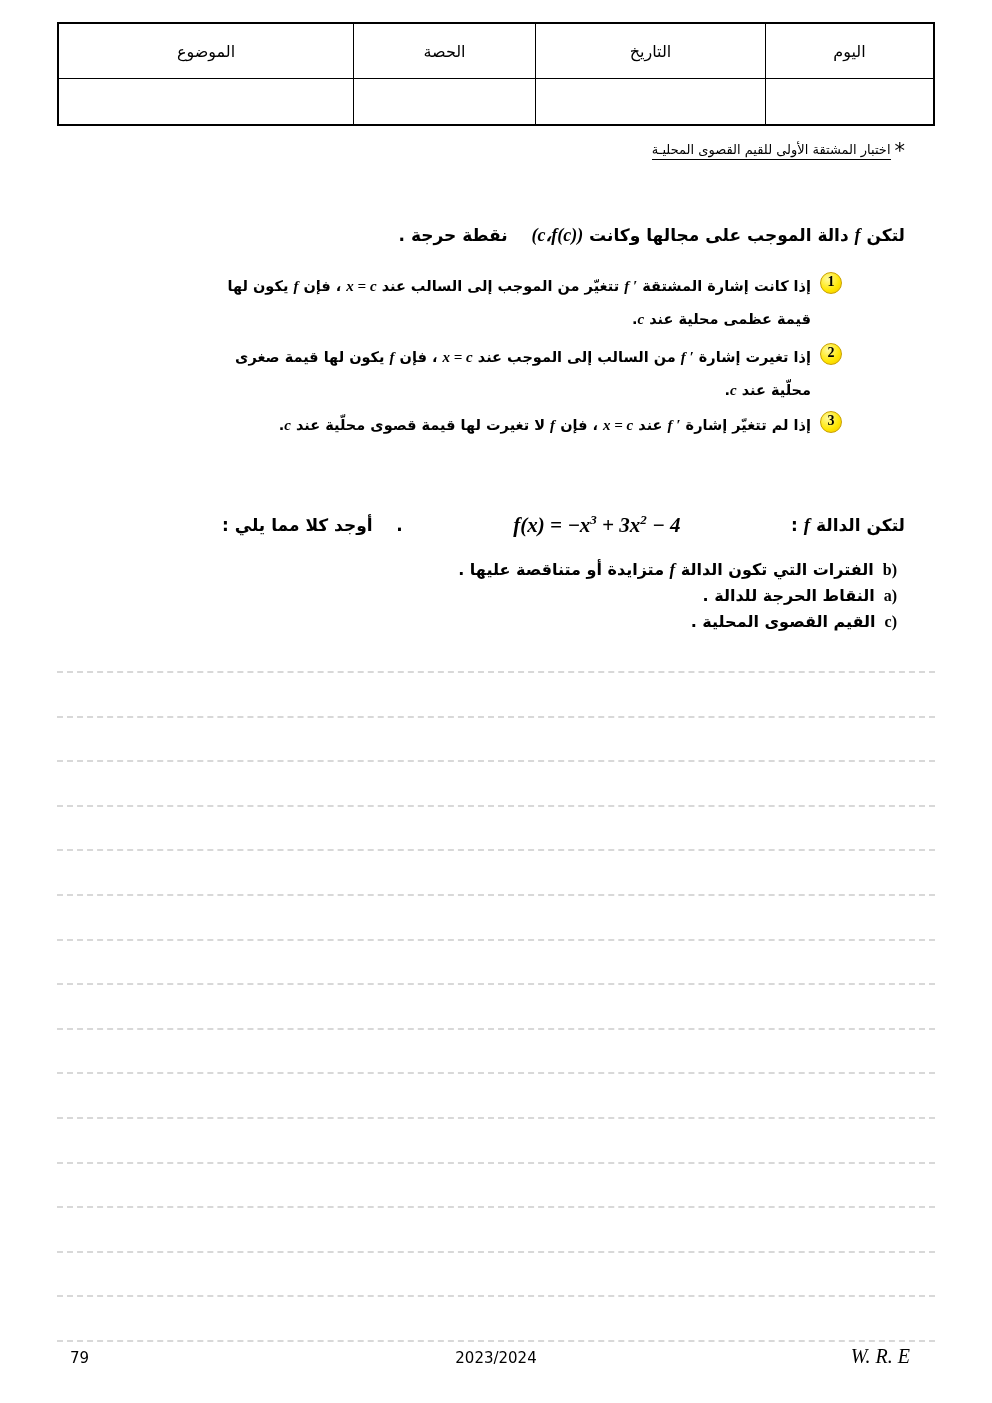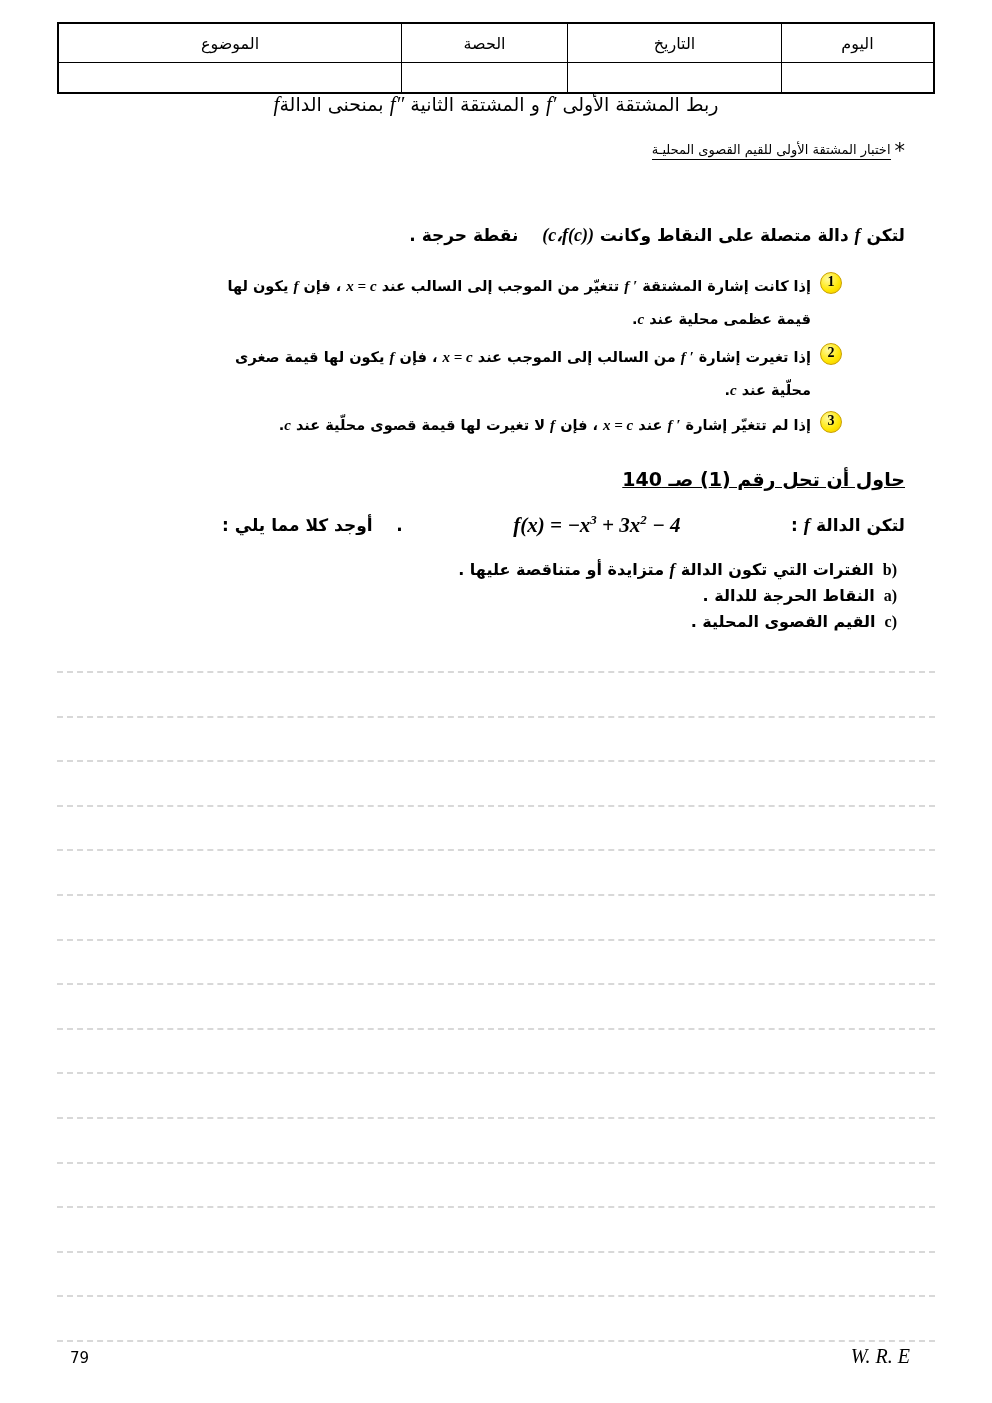--- a/index.html
+++ b/index.html
@@ -11,21 +11,21 @@
     color:#000;
     overflow:hidden;
   }
   
   .header-table{
     position:absolute;left:57px;top:22px;width:878px;
     border-collapse:collapse;direction:rtl;
     font-size:16px;
   }
   .header-table th,.header-table td{
-    border:1px solid #000;text-align:center;font-weight:normal;padding:4px;
+    border:1px solid #000;text-align:center;font-weight:normal;padding:12px;
   }
   .header-table{border:2px solid #000;}
   .header-table th{height:30px;}
   .header-table td{height:21px;}
   .col-day{width:143px;}
   .col-date{width:205px;}
   .col-period{width:157px;}
   
   .title{
     position:absolute;top:92px;left:0;right:0;
@@ -127,45 +127,43 @@
     </tr>
     <tr>
       <td></td>
       <td></td>
       <td></td>
       <td></td>
     </tr>
   </tbody>
     </table>
 
-  <div class="title"><span>ربط المشتقة الأولى </span><span class="m" dir="ltr">f′</span><span> و المشتقة الثانية </span><span class="m" dir="ltr">f″</span><span> بمنحنى الدالة</span><span class="m" dir="ltr">f</span></div>
 
   <div class="note">
     <span class="star">*</span><span class="note-text">اختبار المشتقة الأولى للقيم القصوى المحليـة</span>
   </div>
 
 
-  <div class="thm-intro"><span>لتكن </span><span class="m" dir="ltr">f</span><span> دالة متصلة على النقاط وكانت  </span><span class="m" dir="ltr">(c،f(c))</span><span>&nbsp;&nbsp;&nbsp; نقطة حرجة .</span></div>
+  <div class="thm-intro"><span>لتكن </span><span class="m" dir="ltr">f</span><span> دالة الموجب على مجالها وكانت  </span><span class="m" dir="ltr">(c،f(c))</span><span>&nbsp;&nbsp;&nbsp; نقطة حرجة .</span></div>
 
   <div class="titem titem-1">
     <span class="num-circle">1</span>
     <span class="titem-text"><span>إذا كانت إشارة المشتقة </span><span class="m" dir="ltr">f ′</span><span> تتغيّر من الموجب إلى السالب عند </span><span class="m" dir="ltr">x = c</span><span> ، فإن </span><span class="m" dir="ltr">f</span><span> يكون لها قيمة عظمى محلية عند </span><span class="m" dir="ltr">c</span><span>.</span></span>
   </div>
 
   <div class="titem titem-2">
     <span class="num-circle">2</span>
     <span class="titem-text"><span>إذا تغيرت إشارة </span><span class="m" dir="ltr">f ′</span><span> من السالب إلى الموجب عند </span><span class="m" dir="ltr">x = c</span><span> ، فإن </span><span class="m" dir="ltr">f</span><span> يكون لها قيمة صغرى محلّية عند </span><span class="m" dir="ltr">c</span><span>.</span></span>
   </div>
 
   <div class="titem titem-3">
     <span class="num-circle">3</span>
     <span class="titem-text"><span>إذا لم تتغيّر إشارة </span><span class="m" dir="ltr">f ′</span><span> عند </span><span class="m" dir="ltr">x = c</span><span> ، فإن </span><span class="m" dir="ltr">f</span><span> لا تغيرت لها قيمة قصوى محلّية عند </span><span class="m" dir="ltr">c</span><span>.</span></span>
   </div>
 
-  <div class="ex-heading">حاول أن تحل رقم (1) صـ  140</div>
 
   <div class="fn-line">
     <span><span>لتكن الدالة  </span><span class="m" dir="ltr">f</span><span> :</span></span>
     <span class="formula"><span>f(x) = −x</span><sup>3</sup><span> + 3x</span><sup>2</sup><span> − 4</span></span>
     <span>.&nbsp;&nbsp;&nbsp; أوجد كلا مما يلي :</span>
   </div>
 
   <div class="ex-parts">
     <div><span class="part-letter">b)</span><span><span>الفترات التي تكون الدالة </span><span class="m" dir="ltr">f</span><span>  متزايدة أو متناقصة عليها .</span></span></div>
     <div><span class="part-letter">a)</span><span><span>النقاط الحرجة للدالة .</span></span></div>
@@ -185,15 +183,16 @@
       <div class="wline" style="top: 401.4px;"></div>
       <div class="wline" style="top: 446px;"></div>
       <div class="wline" style="top: 490.6px;"></div>
       <div class="wline" style="top: 535.2px;"></div>
       <div class="wline" style="top: 579.8px;"></div>
       <div class="wline" style="top: 624.4px;"></div>
       <div class="wline" style="top: 669px;"></div>
     </div>
 
   <div class="footer-page">79</div>
+  <div class="footer-year">2023/2024</div>
   <div class="footer-sig">W. R. E</div>
 
 </div>
 
 </body></html>

